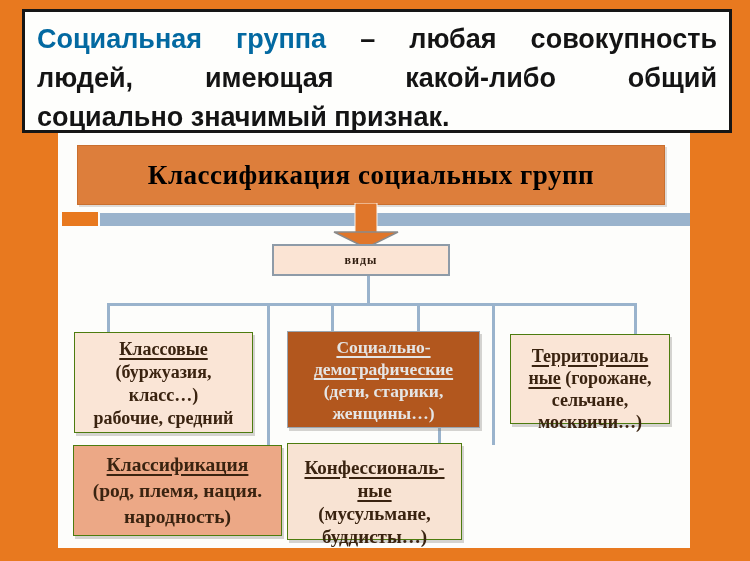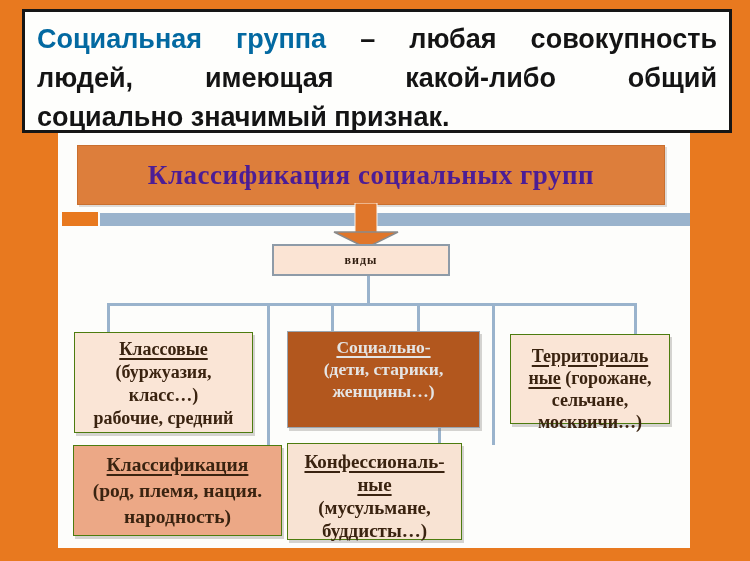--- a/index.html
+++ b/index.html
@@ -17,21 +17,21 @@
   .title-text .tl:last-child{text-align-last:left;}
 
   
   .panel{position:absolute;left:58px;top:133px;width:632px;height:415px;
          background:#FDFDFB;}
 
   .d-header{position:absolute;left:19px;top:12px;width:588px;height:60px;
             background:#DD7E3B;border:1px solid #C96F2E;box-sizing:border-box;
             display:flex;align-items:center;justify-content:center;
             font-family:"Liberation Serif","DejaVu Serif",serif;
-            font-weight:bold;font-size:27px;color:#4c1d95;letter-spacing:.5px;
+            font-weight:bold;font-size:27px;color:#000000;letter-spacing:.5px;
             box-shadow:2px 2px 0 rgba(130,120,110,.25);}
 
   .bar-orange{position:absolute;left:4px;top:79px;width:36px;height:14px;background:#E8791F;}
   .bar-blue{position:absolute;left:42px;top:80px;width:590px;height:13px;background:#9AB3CC;}
 
   .arrow-wrap{position:absolute;left:274px;top:70px;width:68px;height:46px;}
 
   .vidy-box{position:absolute;left:214px;top:111px;width:178px;height:32px;
             background:#FBE4D4;border:2px solid #8E9BA8;box-sizing:border-box;
             display:flex;align-items:center;justify-content:center;
@@ -49,21 +49,21 @@
   .u{text-decoration:underline;text-decoration-thickness:2px;text-underline-offset:3px;}
 
   .cream{background:#FAE5D6;}
   .salmon{background:#ECA886;}
   .dark{background:#B2571E;color:#e5e5e5;border-color:#9AA5B0;}
 
   .box-klass{left:16px;top:199px;width:179px;height:101px;font-size:18px;line-height:23px;padding-top:5px;}
   .box-socdem{left:229px;top:198px;width:193px;height:97px;font-size:17.5px;line-height:22px;padding-top:4px;}
   .box-terr{left:452px;top:201px;width:160px;height:90px;font-size:18px;line-height:22px;padding-top:10px;}
   .box-ethno{left:15px;top:312px;width:209px;height:91px;font-size:19.5px;line-height:26px;padding-top:6px;}
-  .box-konf{left:229px;top:310px;width:175px;height:97px;font-size:19px;line-height:23px;padding-top:6px;background:#F8E3D3;}
+  .box-konf{left:229px;top:310px;width:175px;height:97px;font-size:19px;line-height:23px;padding-top:12px;background:#F8E3D3;}
   .box-prof{left:413px;top:310px;width:208px;height:90px;font-size:19px;line-height:22px;padding-top:2px;}
 </style>
 </head>
 <body>
 
 <div class="canvas">
 
   <div class="title-box">
     <div class="title-text">
         <div class="tl"><span style="color: #0369a1;">Социальная группа</span><span> – любая совокупность</span></div>
@@ -100,20 +100,21 @@
 
     <div class="gbox cream box-klass">
         <div class="tl"><span class="u">Классовые</span></div>
         <div class="tl"><span>(буржуазия,</span></div>
         <div class="tl"><span>класс…)</span></div>
         <div class="tl"><span>рабочие, средний</span></div>
       </div>
 
     <div class="gbox dark box-socdem">
         <div class="tl"><span class="u">Социально-</span></div>
+        <div class="tl"><span class="u">демографические</span></div>
         <div class="tl"><span>(дети, старики,</span></div>
         <div class="tl"><span>женщины…)</span></div>
       </div>
 
     <div class="gbox cream box-terr">
         <div class="tl"><span class="u">Территориаль</span></div>
         <div class="tl"><span class="u">ные</span><span> (горожане,</span></div>
         <div class="tl"><span>сельчане,</span></div>
         <div class="tl"><span>москвичи…)</span></div>
       </div>

